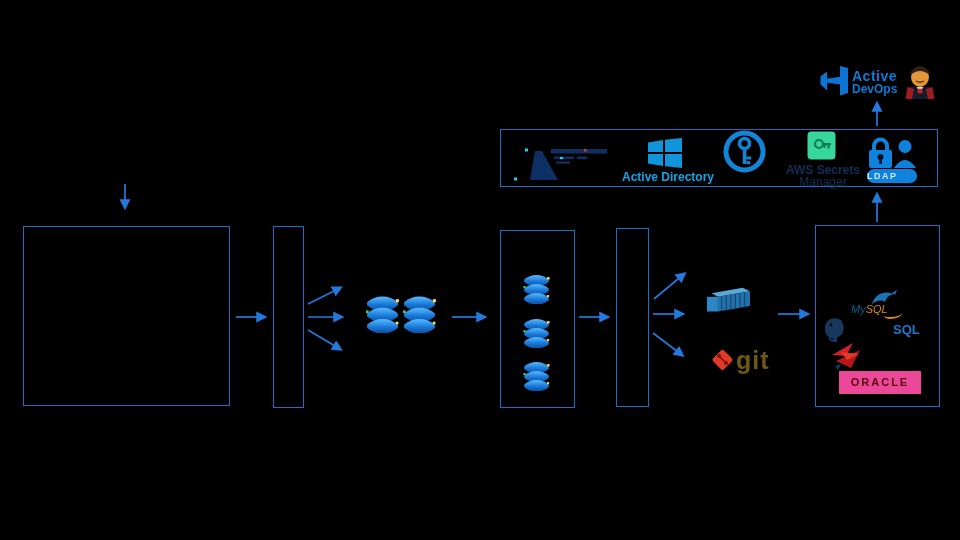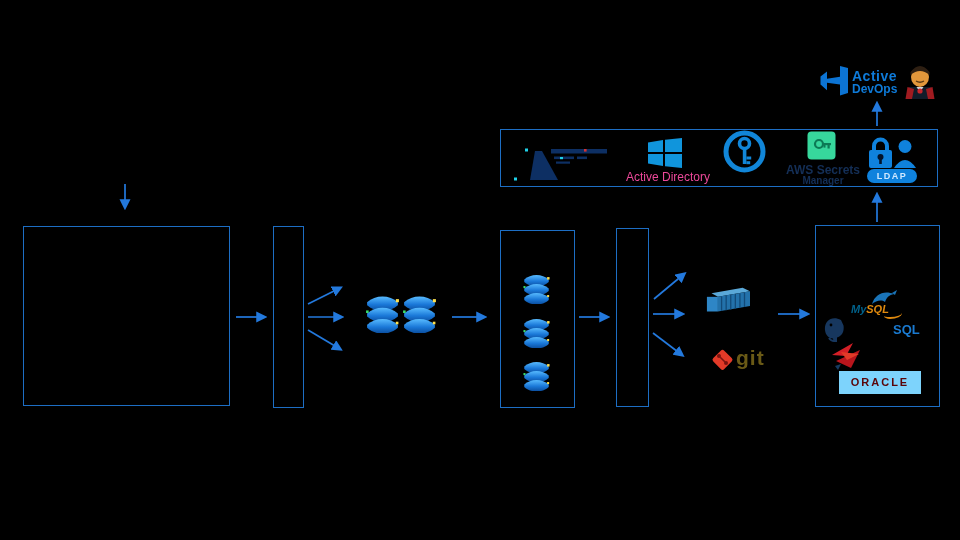--- a/index.html
+++ b/index.html
@@ -2,36 +2,36 @@
 <html><head>
 <meta charset="utf-8">
 <style>
   html,body{margin:0;padding:0;background:#000;}
   .canvas{position:relative;width:960px;height:540px;background:#000;overflow:hidden;
           font-family:"Liberation Sans", sans-serif;}
   .abs{position:absolute;}
   .box{position:absolute;border:1.6px solid #1d6ec4;background:transparent;box-sizing:border-box;}
   .overlay{position:absolute;left:0;top:0;width:960px;height:540px;pointer-events:none;}
   .lbl{position:absolute;white-space:nowrap;}
-  .ad-label{left:618px;top:170px;width:100px;text-align:center;color:#ec4899;font-size:12px;font-weight:normal;}
+  .ad-label{left:618px;top:170px;width:100px;text-align:center;color:#0ea5e9;font-size:12px;font-weight:bold;}
   .aws-l1{left:779px;top:163px;width:88px;text-align:center;color:#142f57;font-size:12px;font-weight:bold;}
-  .aws-l2{left:779px;top:175px;width:88px;text-align:center;color:#142f57;font-size:10px;font-weight:bold;}
+  .aws-l2{left:779px;top:175px;width:88px;text-align:center;color:#142f57;font-size:12px;font-weight:normal;}
   .ldap-pill{position:absolute;left:867px;top:169px;width:50px;height:14px;background:#0f82dd;
-             border-radius:7px;color:#cfe8ff;font-size:9px;font-weight:bold;text-align:center;
+             border-radius:7px;color:#cfe8ff;font-size:9px;font-weight:bold;
              line-height:14px;letter-spacing:1.5px;}
   .azure-1{left:852px;top:68px;color:#0e7ad8;font-size:14px;font-weight:bold;letter-spacing:0.5px;}
   .azure-2{left:852px;top:82px;color:#0e7ad8;font-size:12px;font-weight:bold;text-align:right;}
-  .git-word{left:736px;top:346px;color:#6a5a16;font-size:21px;font-weight:bold;letter-spacing:1px;}
-  .mysql-text{left:851px;top:303px;font-size:11px;font-weight:bold;font-style:italic;}
+  .git-word{left:736px;top:346px;color:#6a5a16;font-size:25px;font-weight:bold;letter-spacing:1px;}
+  .mysql-text{left:851px;top:303px;font-size:11px;font-weight:normal;font-style:italic;}
   .mysql-my{color:#00618a;}
   .mysql-sql{color:#df890e;}
   .mysql-swoosh{position:absolute;left:884px;top:310px;width:18px;height:7px;
                 border-bottom:2px solid #df890e;border-radius:0 0 80% 40%;}
   .sqlserver{left:893px;top:322px;color:#1a7ad0;font-size:13px;font-weight:bold;}
-  .oracle-box{position:absolute;left:839px;top:371px;width:82px;height:23px;background:#7dd3fc;
+  .oracle-box{position:absolute;left:839px;top:371px;width:82px;height:23px;background:#ec4899;
               color:#5a0408;font-size:11px;font-weight:bold;text-align:center;line-height:23px;
               letter-spacing:2px;}
 </style>
 </head>
 <body>
 
 <div class="canvas">
 
   <svg class="overlay" width="960" height="540" viewBox="0 0 960 540">
     <defs>

